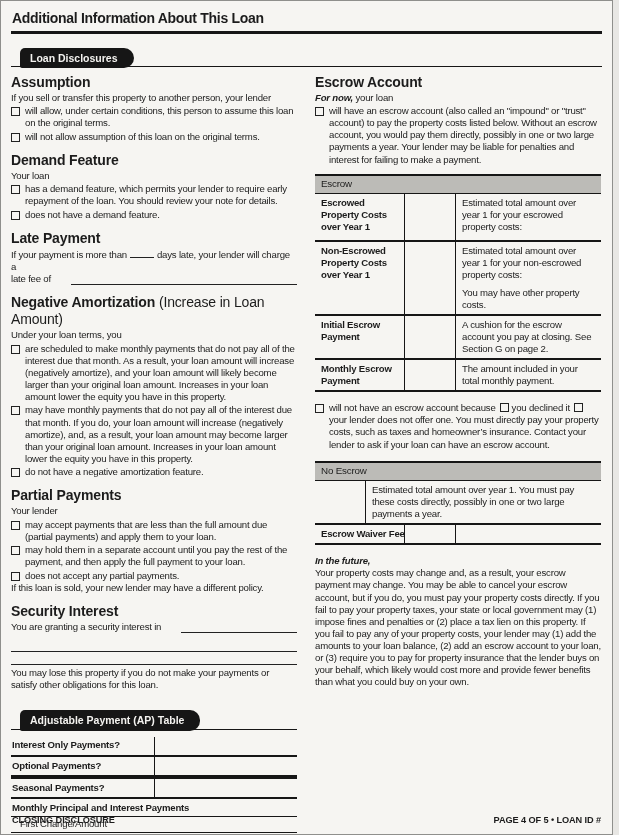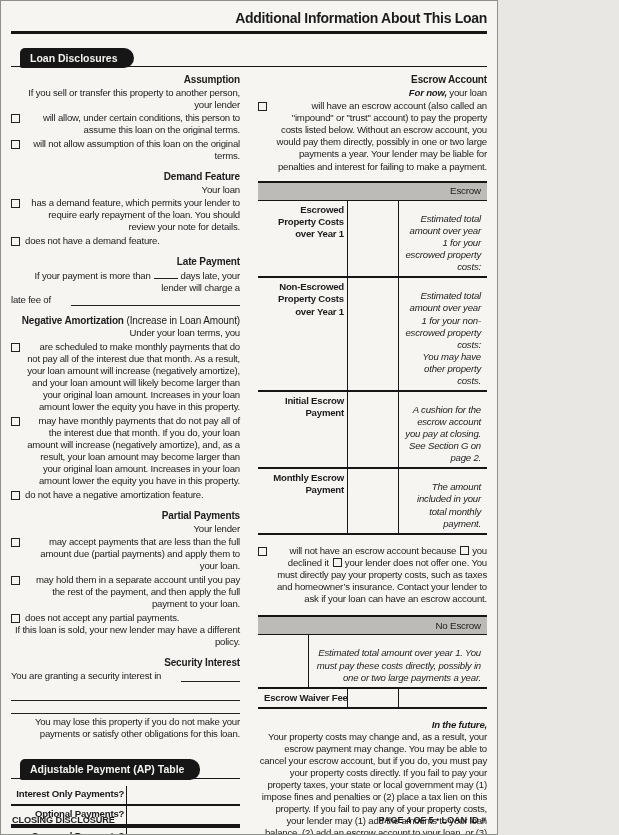--- a/index.html
+++ b/index.html
@@ -1,30 +1,30 @@
 <!DOCTYPE html>
 <html><head>
 <meta charset="utf-8">
 <style>
   html,body{margin:0;padding:0;background:#e8e7e4;}
   .page{
-    width:498px;height:835px;position:relative;box-sizing:border-box;
+    width:613px;height:835px;position:relative;box-sizing:border-box;
     background:#f6f5f2;border:1px solid #8f8f8c;
     font-family:"Liberation Sans",sans-serif;color:#1c1c1c;
-    padding:6px 10px;letter-spacing:-0.2px;overflow:hidden;text-align:right;
+    padding:6px 10px;letter-spacing:-0.2px;overflow:hidden;
   }
   .doc-title{font-size:14px;font-weight:bold;letter-spacing:-0.3px;padding:3px 0 5px 1px;border-bottom:3px solid #161616;}
   .tab-header{position:relative;border-bottom:1.8px solid #161616;height:22px;margin-top:10px;}
   .tab-header.colwide{margin-top:16px;}
   .tab{position:absolute;left:9px;bottom:-2px;background:#161616;color:#f4f3f0;font-weight:bold;
        font-size:10.5px;letter-spacing:0;padding:4px 16px 4px 10px;border-radius:5px 10px 10px 2px;}
   .columns{display:flex;gap:18px;margin-top:7px;align-items:flex-start;}
   .col{width:286px;font-size:9.6px;line-height:1.26;}
   .section{margin-bottom:9px;}
-  h3{font-size:10px;font-weight:bold;margin:0;letter-spacing:-0.15px;}
+  h3{font-size:14px;font-weight:bold;margin:0;letter-spacing:-0.15px;}
   h3 .normal{font-weight:normal;}
   p{margin:0;}
   .ck{display:flex;gap:5px;margin-top:1.5px;}
   .box{flex:none;display:inline-block;width:7px;height:7px;border:1.2px solid #222;background:transparent;margin-top:2px;}
   .box.inline{vertical-align:-1px;margin:0 3px 0 4px;}
   .blank{display:inline-block;border-bottom:1.1px solid #222;height:9px;}
   .blank.short{width:24px;margin:0 3px;}
   .flexline{display:flex;align-items:flex-end;gap:20px;}
   .flexline .grow{flex:1;border-bottom:1.1px solid #222;height:9px;}
   .fill-line{border-bottom:1.1px solid #222;height:12px;margin-top:6px;}
@@ -38,21 +38,21 @@
   .ap-subrow{border-bottom:1.4px solid #161616;padding:1.5px 0 2px 9px;}
   .ap-subrow.last{border-bottom:1.9px solid #161616;}
   
   .etable{border-top:2.6px solid #161616;border-bottom:2.3px solid #161616;margin-top:4px;}
   .ehead{background:#bcbbb7;font-weight:normal;font-size:9.8px;padding:2.5px 6px;border-bottom:1.7px solid #161616;}
   .erow{display:flex;border-bottom:2px solid #161616;}
   .erow:last-child{border-bottom:none;}
   .erow .lbl{width:80px;flex:none;font-weight:bold;padding:3px 3px 3px 6px;border-right:1.7px solid #161616;}
   .erow .lbl.nowrap{white-space:nowrap;}
   .erow .val{width:50px;flex:none;border-right:1.7px solid #161616;}
-  .erow .dsc{flex:1;padding:12px 6px 3px 6px;display:flex;flex-direction:column;justify-content:space-between;font-style:italic;}
+  .erow .dsc{flex:1;padding:3px 6px 3px 6px;display:flex;flex-direction:column;justify-content:space-between;}
   .mh46{min-height:46px;} .mh72{min-height:72px;} .mh38{min-height:38px;} .mh30{min-height:30px;}
   .mh40{min-height:40px;} .mh15{min-height:15px;}
   .bi{font-weight:bold;font-style:italic;margin-top:47px;}
   .footer{position:absolute;left:11px;right:11px;bottom:9px;display:flex;justify-content:space-between;
           font-size:9.2px;font-weight:bold;letter-spacing:-0.1px;}
   .mt8{margin-top:8px;} .mt10{margin-top:10px;}
 </style>
 </head>
 <body>
 

